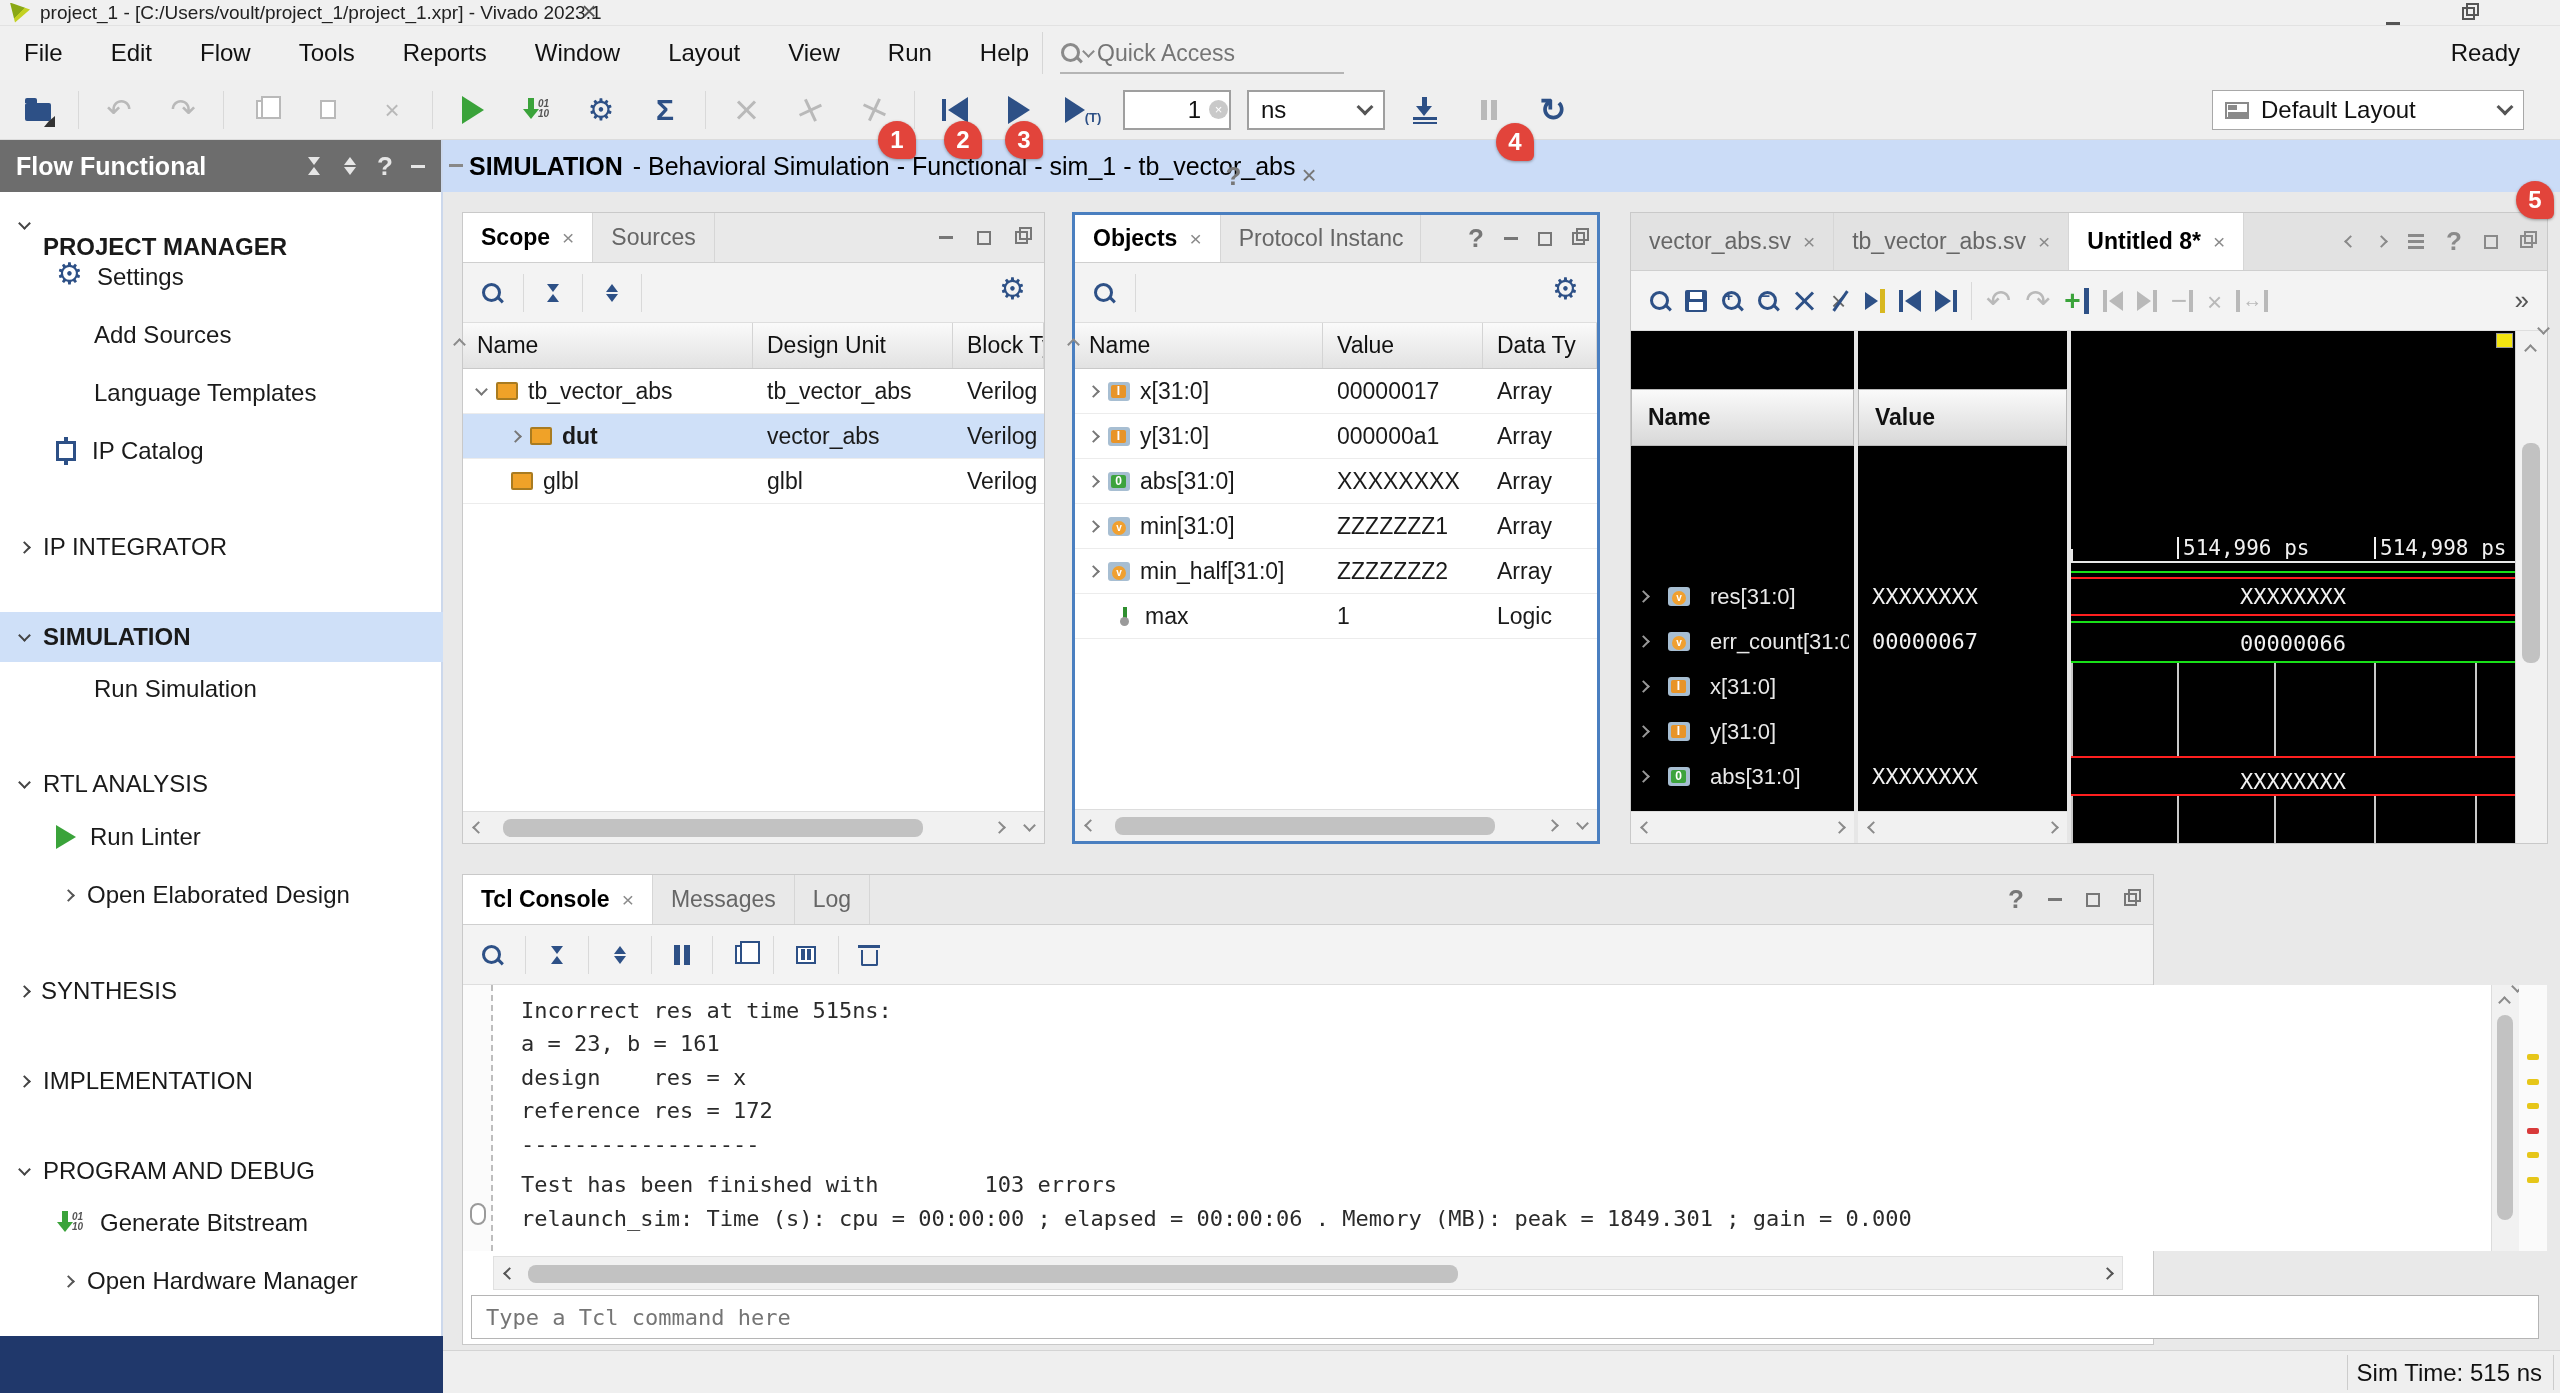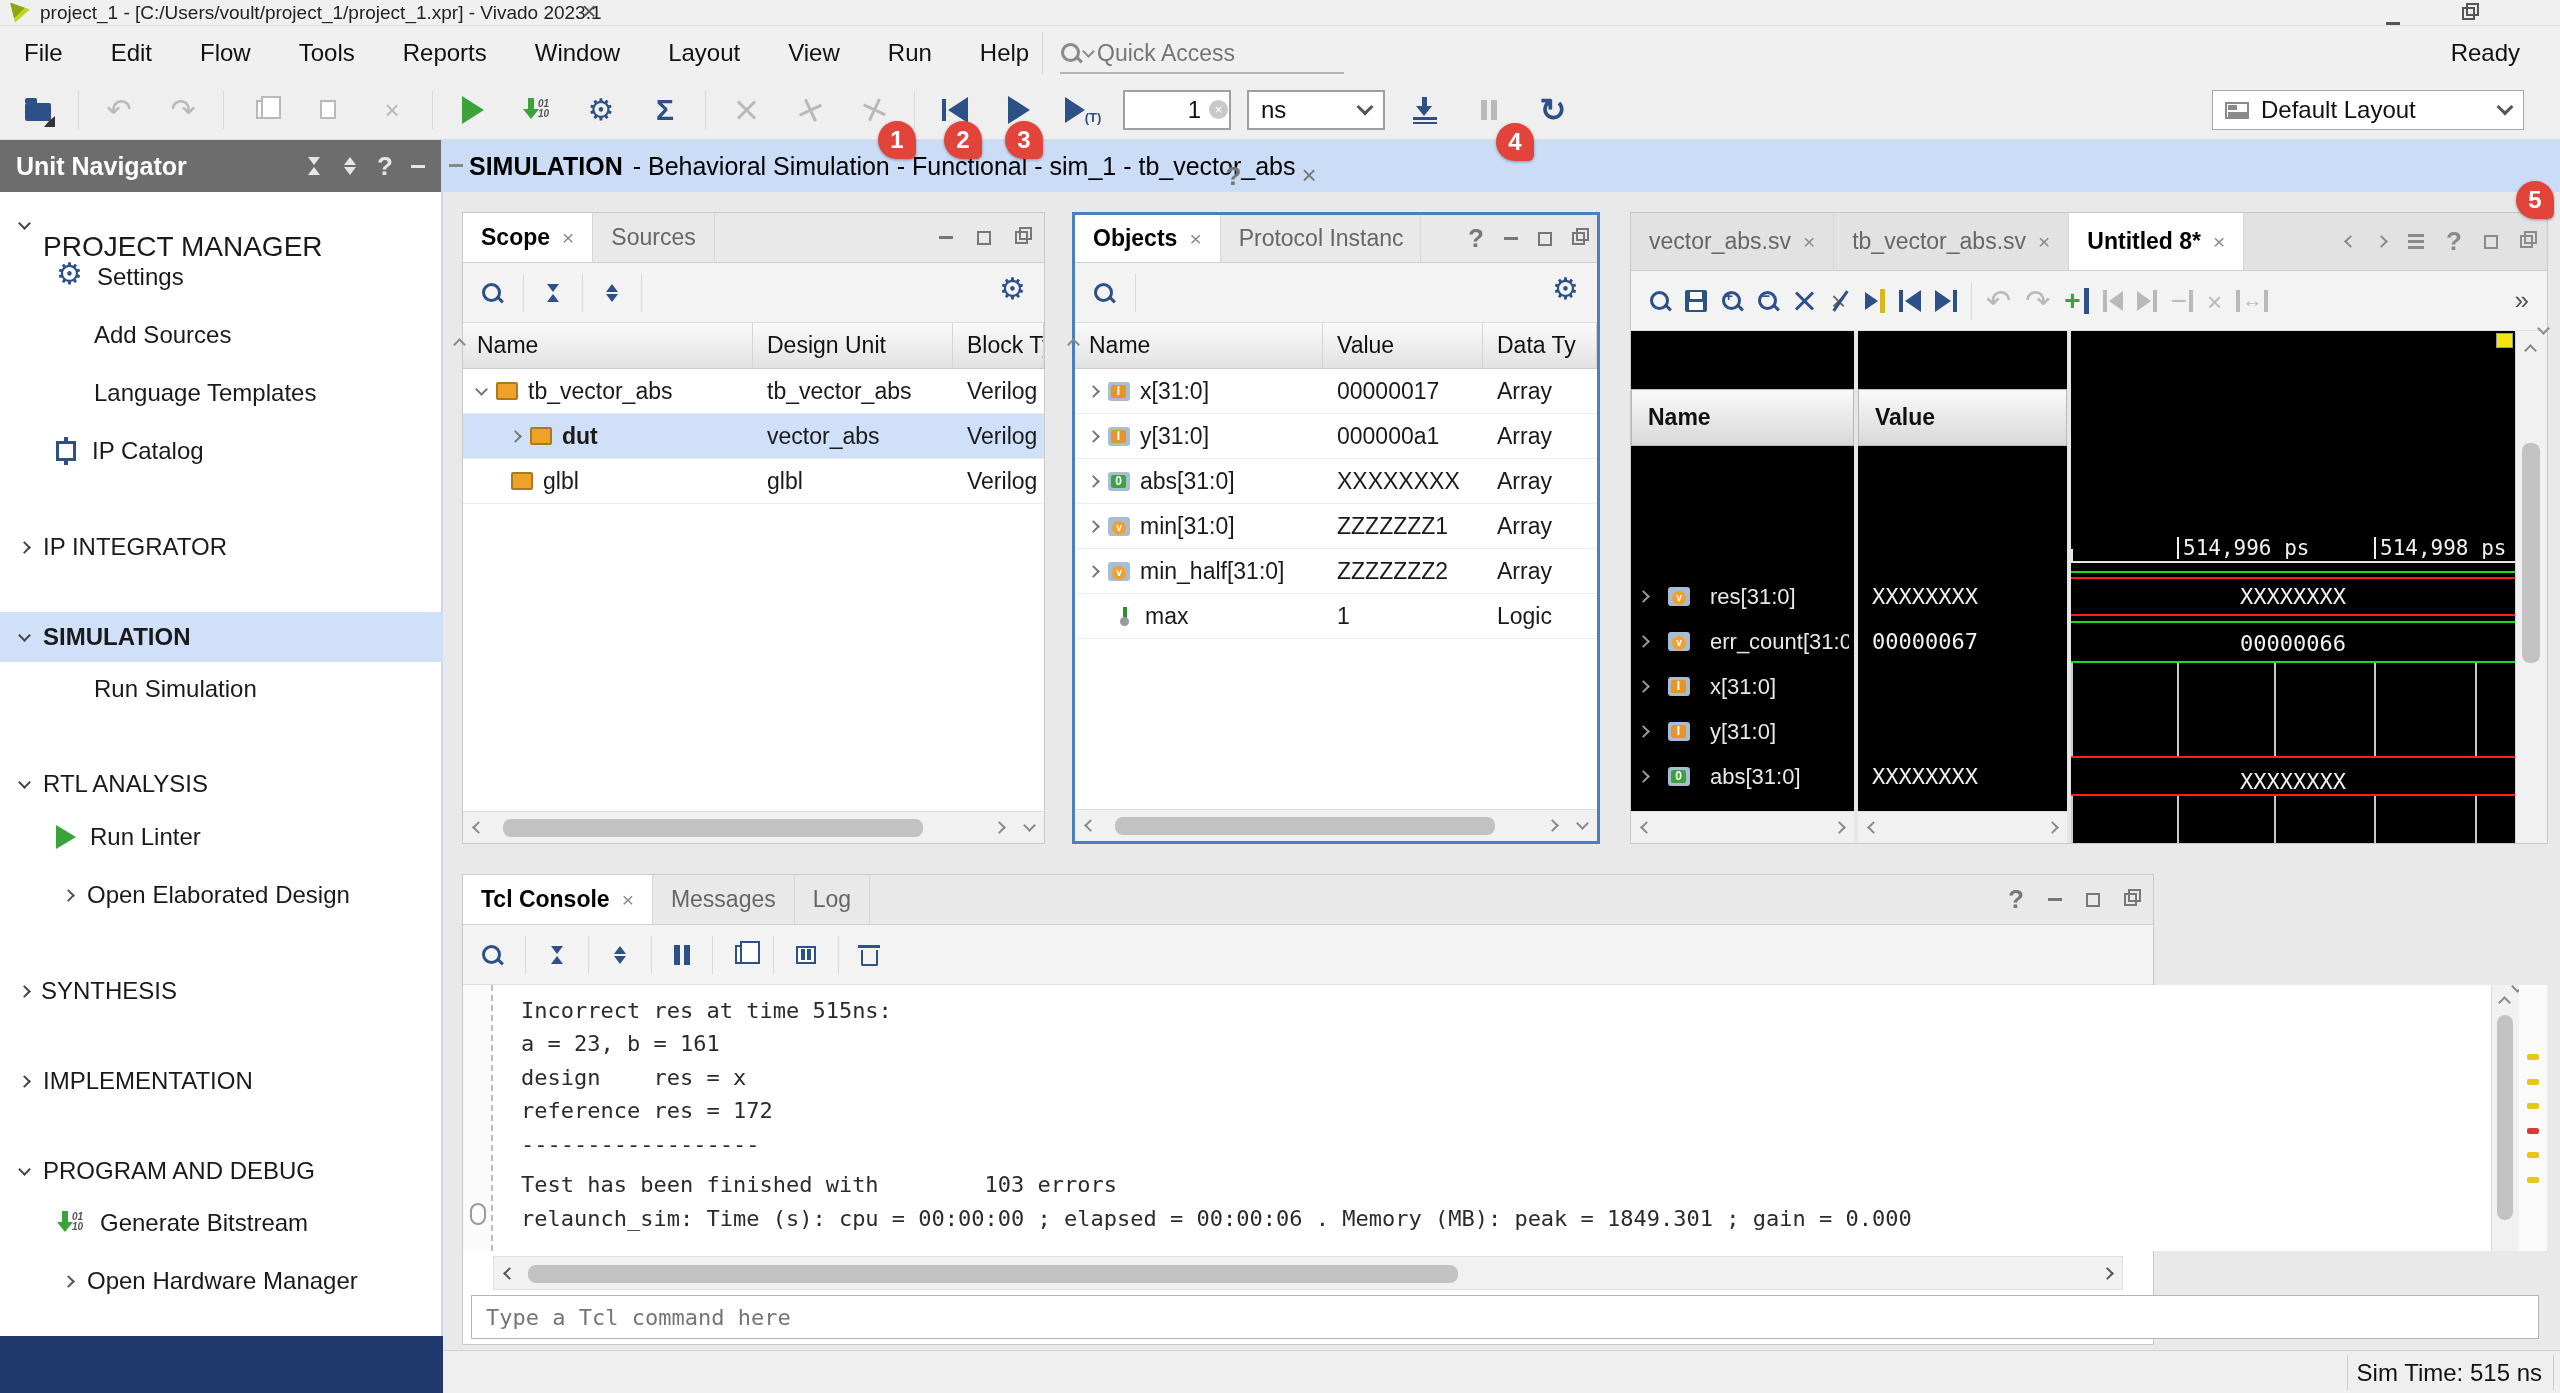--- a/index.html
+++ b/index.html
@@ -242,29 +242,29 @@
 <div class="abs flex" style="left:443px;top:140px;width:2117px;height:52px;background:#cbdcf7;padding-left:26px;gap:10px;">
   <span class="i wc-min" style="color:#888;position:absolute;left:6px;top:24px;"></span>
   <span style="font-size:25px;font-weight:bold;color:#000;">SIMULATION</span>
   <span style="font-size:25px;color:#000;">- Behavioral Simulation - Functional - sim_1 - tb_vector_abs</span>
   <span class="abs glyph-q i" style="right:80px;top:10px;color:#777;"></span>
   <span class="abs glyph-x i" style="right:30px;top:8px;color:#777;font-size:30px;"></span>
 </div>
 
 <div class="abs" style="left:0;top:140px;width:443px;height:1196px;background:#fff;border-right:2px solid #ccd8ec;">
   <div class="flex" style="height:52px;background:#6d6d6d;color:#fff;padding:0 16px;gap:18px;">
-    <span style="font-size:25px;font-weight:bold;flex:1;">Unit Navigator</span>
+    <span style="font-size:25px;font-weight:bold;flex:1;">Flow Functional</span>
     <span class="i ic-collapse" style="color:#e6e6e6;"></span>
     <span class="i ic-expand" style="color:#e6e6e6;"></span>
     <span class="i glyph-q" style="color:#e6e6e6;"></span>
     <span class="i wc-min" style="color:#e6e6e6;"></span>
   </div>
   <div class="abs flex" style="left:0;top:61px;width:443px;height:48px;gap:14px;padding-left:20px;">
       <span class="i chev s chev-d" style="color:#444;margin-top:-4px;"></span>
-      <span style="font-size:28px;font-weight:normal;margin-top:44px;">PROJECT MANAGER</span>
+      <span style="font-size:24px;font-weight:bold;margin-top:44px;">PROJECT MANAGER</span>
     </div>
   <div class="abs flex" style="left:0;top:113px;width:443px;height:48px;gap:14px;padding-left:56px;">
       <span class="i ic-gear" style="color:#2d5086;margin-top:-6px;"></span>
       <span style="font-size:24px;">Settings</span>
     </div>
   <div class="abs flex" style="left:0;top:171px;width:443px;height:48px;padding-left:94px;">
       <span style="font-size:24px;">Add Sources</span>
     </div>
   <div class="abs flex" style="left:0;top:229px;width:443px;height:48px;padding-left:94px;">
       <span style="font-size:24px;">Language Templates</span>

